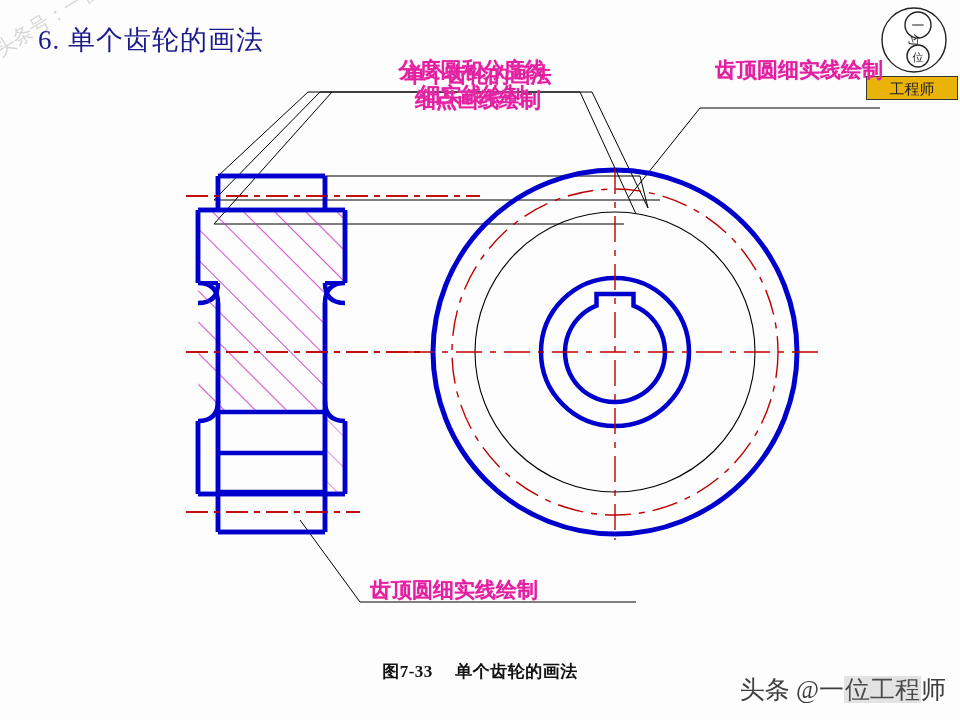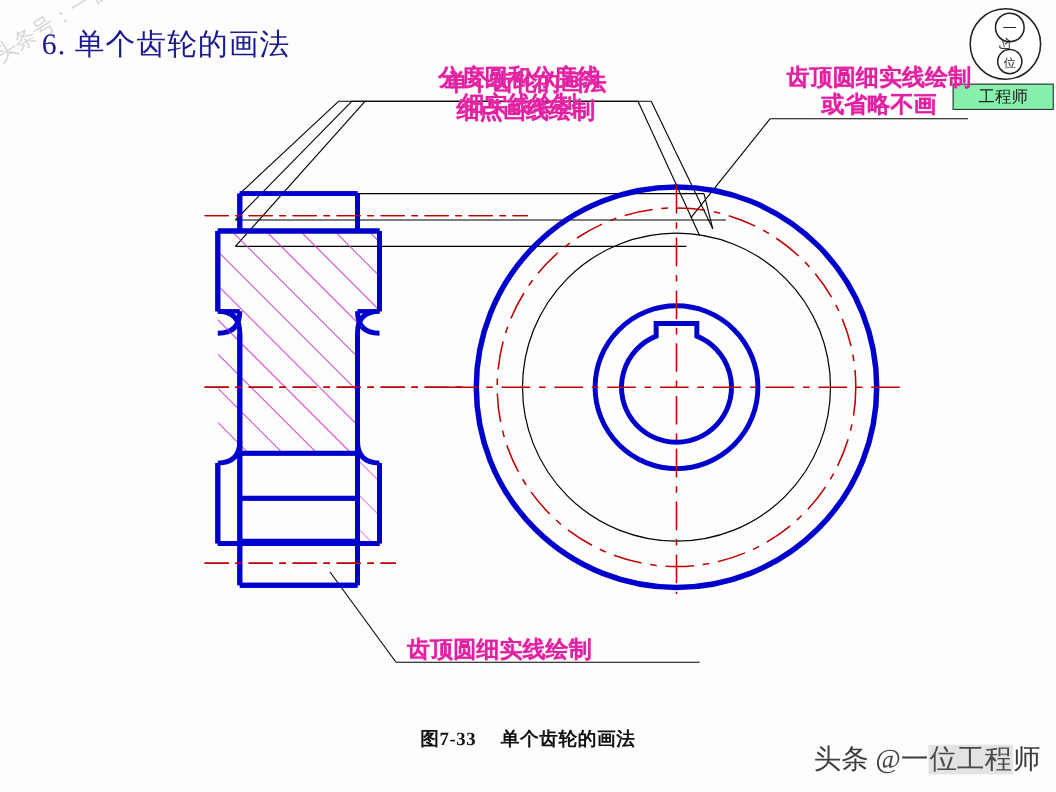--- a/index.html
+++ b/index.html
@@ -63,21 +63,21 @@
     top: 4px;
     width: 72px;
     height: 72px;
   }
   #logo-caption {
     right: 2px;
     top: 76px;
     width: 92px;
     height: 24px;
     border: 1px solid #333;
-    background: #86efac;
+    background: #eab308;
     font-family: "Liberation Serif", "DejaVu Serif", serif;
     font-size: 15px;
     color: #222;
     text-align: center;
     line-height: 24px;
     box-sizing: border-box;
   }
 
   
   .ann {
@@ -281,21 +281,20 @@
     <div>分度圆和分度线</div>
     <div>细实线绘制</div>
   </div>
   <div class="ann stack" style="left:378px; top:63px; width:200px;">
     <div>单个齿轮的画法</div>
     <div>细点画线绘制</div>
   </div>
 
   <div class="ann stack" style="left:684px; top:58px; width:230px;font-family:Liberation Serif, serif;">
     <div>齿顶圆细实线绘制</div>
-    <div>或省略不画</div>
   </div>
 
   <div class="ann stack" style="left:370px; top:578px; width:270px; text-align:left;">
     <div>齿顶圆细实线绘制</div>
   </div>
 
   <div class="abs" id="caption">
     <span>图7-33</span>
     <span style="display:inline-block;width:14px"></span>
     <span>单个齿轮的画法</span>

